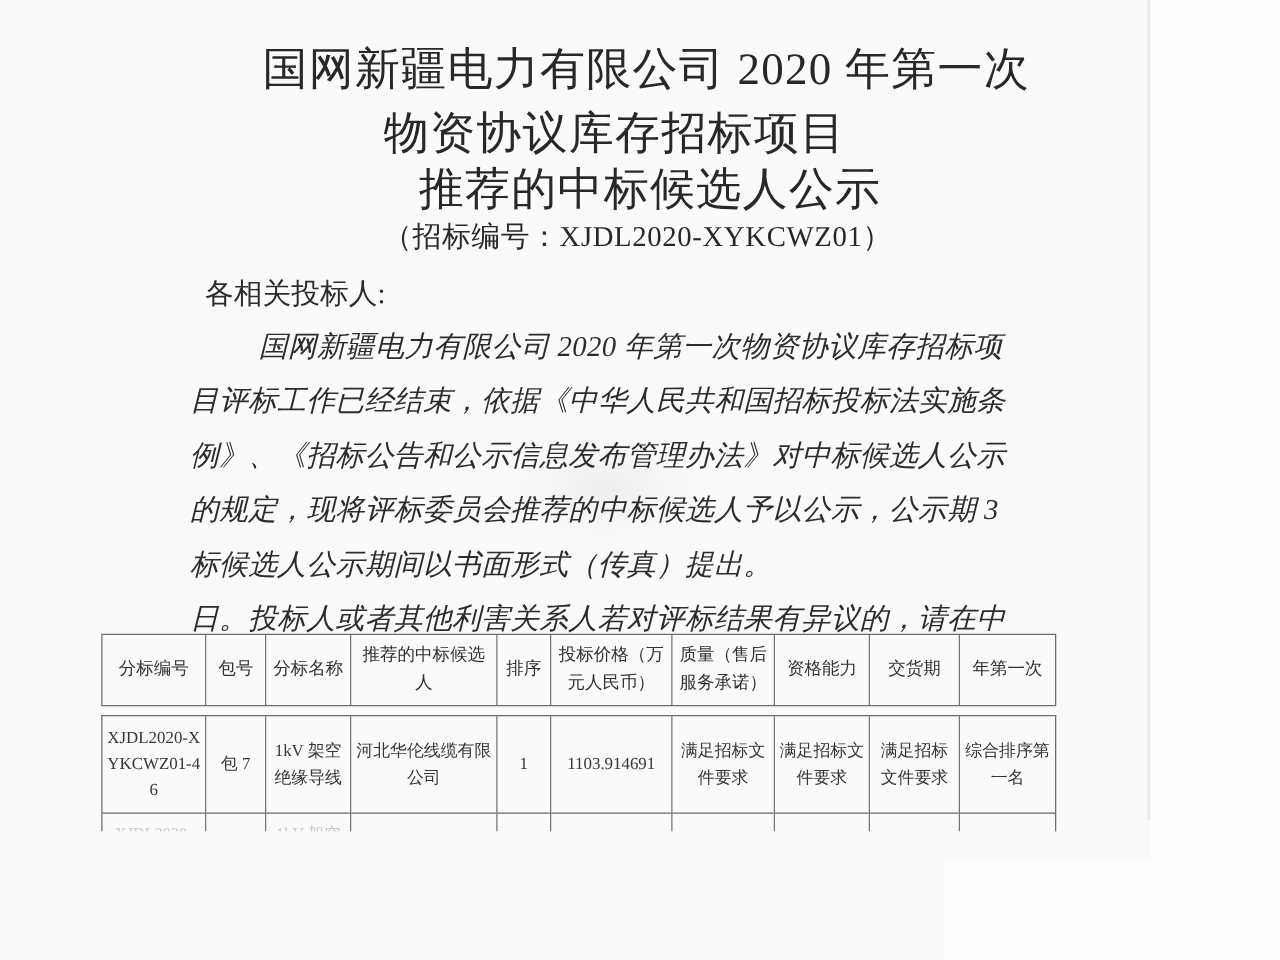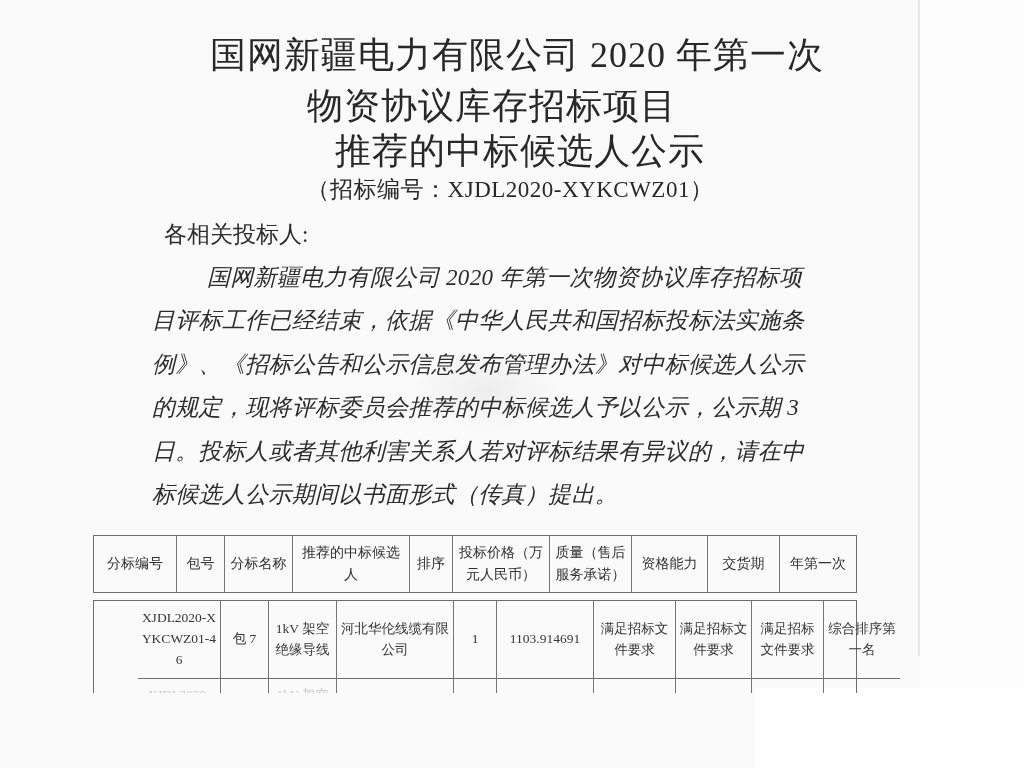--- a/index.html
+++ b/index.html
@@ -52,36 +52,35 @@
   }
   .paragraph .pline {
     height: 43.4px; line-height: 43.4px; white-space: nowrap; overflow: hidden;
     letter-spacing: 0.3px;
     font-style: italic;
   }
   .paragraph .pline.indent { padding-left: 55px; }
 
   
   .tender-table {
-    position: absolute; left: 93px; top: 507px; width: 764px;
-    font-size: 13.5px; color: #353535; margin-top: 28px;
+    position: absolute; left: 81px; top: 507px; width: 764px;
+    font-size: 13.5px; color: #353535;
   }
   .tgrid {
     display: grid;
     grid-template-columns: 82px 48px 68px 117px 43px 97px 82px 76px 72px 77px;
   }
   .thead {
     border: 1px solid #6d6d6d;
     height: 58px;
   }
   .tbody {
     margin-top: 7px;
     border: 1px solid #6d6d6d;
     border-bottom: none;
-    padding-left: 44px;
   }
   .cell {
     border-left: 1px solid #757575;
     display: flex; align-items: center; justify-content: center;
     text-align: center; padding: 2px 3px;
     line-height: 1.55; overflow: hidden;
   }
   .cell:first-child { border-left: none; }
   .thead .cell { font-size: 14px; color: #303030; }
   .trow { height: 78px; }
@@ -106,22 +105,22 @@
 <div class="title-line t3">推荐的中标候选人公示</div>
 <div class="title-line t4">（招标编号：XJDL2020-XYKCWZ01）</div>
 
 <div class="salutation">各相关投标人:</div>
 
 <div class="paragraph">
   <div class="pline indent">国网新疆电力有限公司 2020 年第一次物资协议库存招标项</div>
   <div class="pline">目评标工作已经结束，依据《中华人民共和国招标投标法实施条</div>
   <div class="pline">例》、《招标公告和公示信息发布管理办法》对中标候选人公示</div>
   <div class="pline">的规定，现将评标委员会推荐的中标候选人予以公示，公示期 3</div>
+  <div class="pline">标候选人公示期间以书面形式（传真）提出。</div>
   <div class="pline">日。投标人或者其他利害关系人若对评标结果有异议的，请在中</div>
-  <div class="pline">标候选人公示期间以书面形式（传真）提出。</div>
 </div>
 
 <div class="tender-table">
 
   <div class="tgrid thead">
     <div class="cell">分标编号</div>
     <div class="cell">包号</div>
     <div class="cell">分标名称</div>
     <div class="cell">推荐的中标候选人</div>
     <div class="cell">排序</div>

